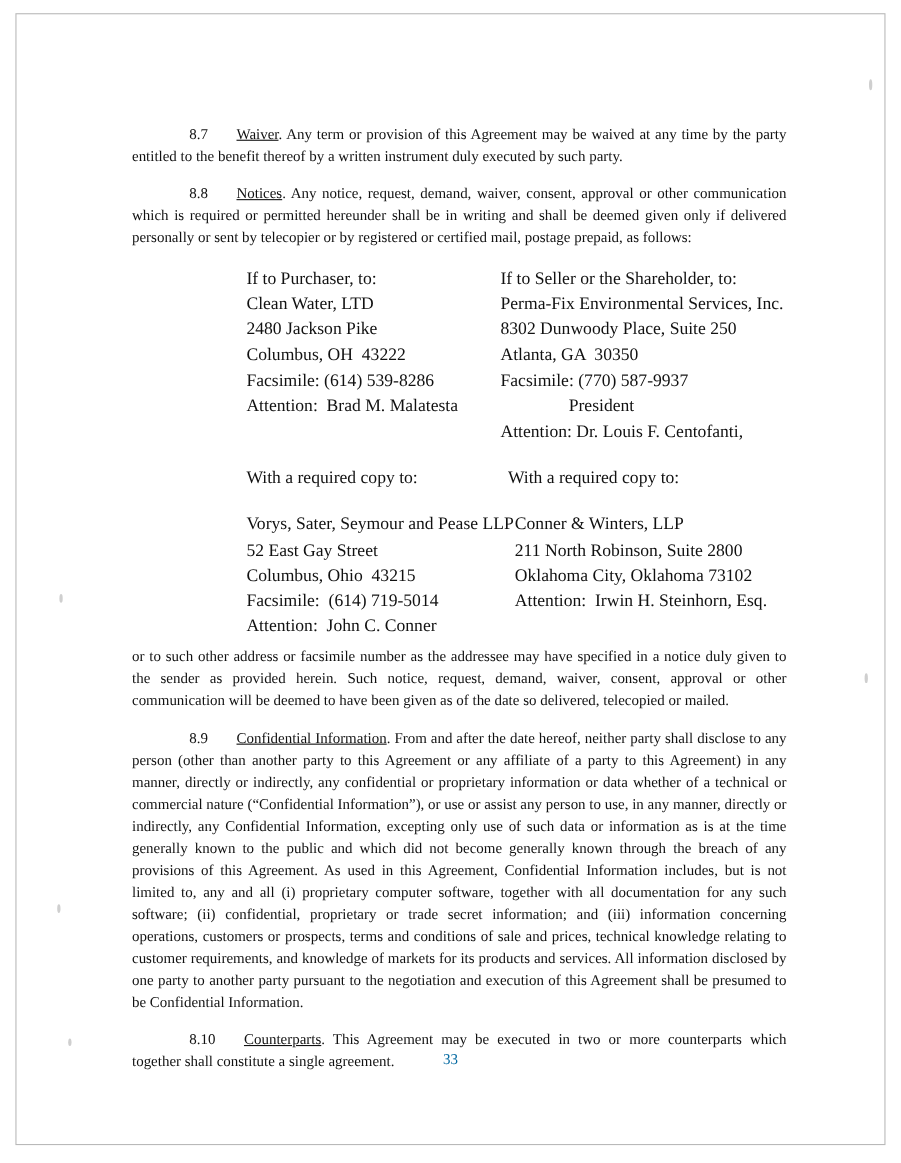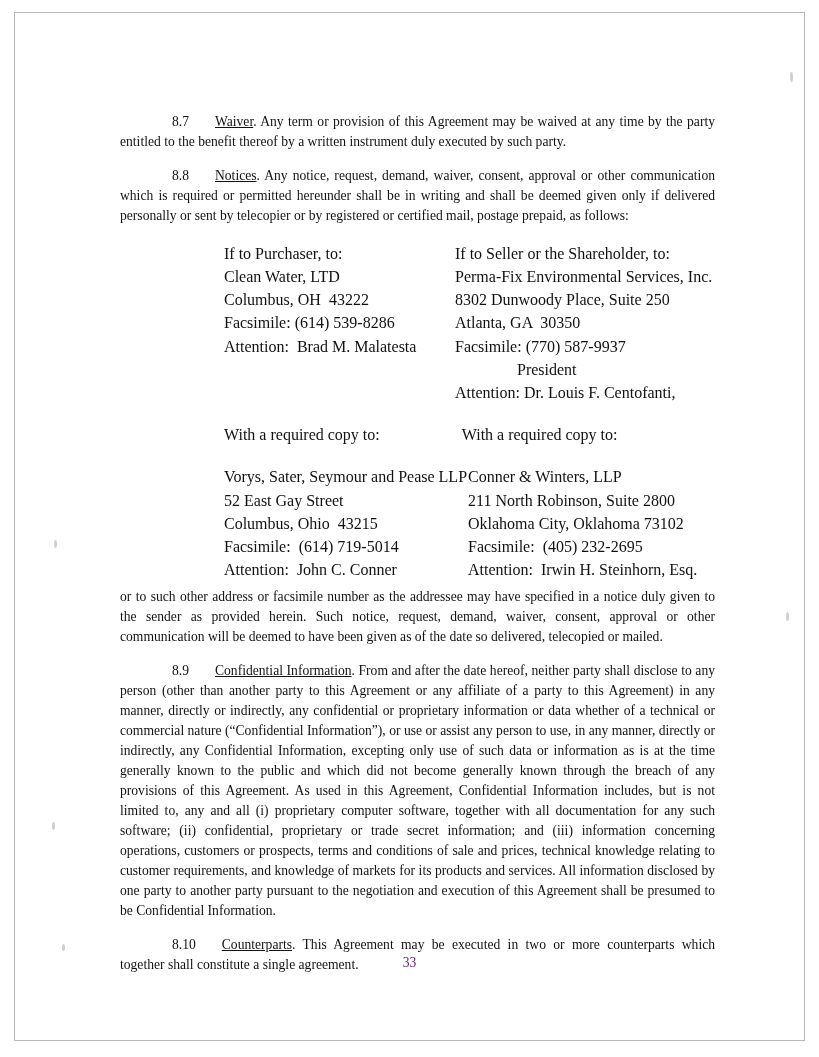--- a/index.html
+++ b/index.html
@@ -92,21 +92,21 @@
   .after-addr {
     margin-top: 20px;
   }
   .page-number {
     position: absolute;
     left: 0;
     right: 0;
     top: 955px;
     text-align: center;
     font-size: 13.6px;
-    color: #701a75;
+    color: #0369a1;
   }
   .speck {
     position: absolute;
     background: #cfcfcf;
     border-radius: 50%;
   }
 </style>
 </head>
 <body>
 
@@ -128,20 +128,21 @@
     <p class="para">
       <span class="indent"></span><span class="num">8.8</span><span class="gap-sm"></span><span class="u">Notices</span><span>.  Any notice, request, demand, waiver, consent, approval or other communication which is required or permitted hereunder shall be in writing and shall be deemed given only if delivered personally or sent by telecopier or by registered or certified mail, postage prepaid, as follows:</span>
     </p>
 
     <div class="addr-block">
 
       <div class="addr-row">
         <div class="addr-col">
           <div class="addr-line">If to Purchaser, to:</div>
           <div class="addr-line">Clean Water, LTD</div>
+          <div class="addr-line">2480 Jackson Pike</div>
           <div class="addr-line">Columbus, OH  43222</div>
           <div class="addr-line">Facsimile: (614) 539-8286</div>
           <div class="addr-line">Attention:  Brad M. Malatesta</div>
         </div>
         <div class="addr-col right">
           <div class="addr-line">If to Seller or the Shareholder, to:</div>
           <div class="addr-line">Perma-Fix Environmental Services, Inc.</div>
           <div class="addr-line">8302 Dunwoody Place, Suite 250</div>
           <div class="addr-line">Atlanta, GA  30350</div>
           <div class="addr-line">Facsimile: (770) 587-9937</div>
@@ -168,21 +169,20 @@
           <div class="addr-line">Vorys, Sater, Seymour and Pease LLP</div>
           <div class="addr-line">52 East Gay Street</div>
           <div class="addr-line">Columbus, Ohio  43215</div>
           <div class="addr-line">Facsimile:  (614) 719-5014</div>
           <div class="addr-line">Attention:  John C. Conner</div>
         </div>
         <div class="addr-col right">
           <div class="addr-line">Conner &amp; Winters, LLP</div>
           <div class="addr-line">211 North Robinson, Suite 2800</div>
           <div class="addr-line">Oklahoma City, Oklahoma 73102</div>
-          <div class="addr-line">Facsimile:  (405) 232-2695</div>
           <div class="addr-line">Attention:  Irwin H. Steinhorn, Esq.</div>
         </div>
       </div>
 
     </div>
 
     <p class="para after-addr">or to such other address or facsimile number as the addressee may have specified in a notice duly given to the sender as provided herein.  Such notice, request, demand, waiver, consent, approval or other communication will be deemed to have been given as of the date so delivered, telecopied or mailed.</p>
 
     <p class="para">
       <span class="indent"></span><span class="num">8.9</span><span class="gap-sm"></span><span class="u">Confidential Information</span><span>.  From and after the date hereof, neither party shall disclose to any person (other than another party to this Agreement or any affiliate of a party to this Agreement) in any manner, directly or indirectly, any confidential or proprietary information or data whether of a technical or commercial nature (“Confidential Information”), or use or assist any person to use, in any manner, directly or indirectly, any Confidential Information, excepting only use of such data or information as is at the time generally known to the public and which did not become generally known through the breach of any provisions of this Agreement.  As used in this Agreement, Confidential Information includes, but is not limited to, any and all (i) proprietary computer software, together with all documentation for any such software; (ii) confidential, proprietary or trade secret information; and (iii) information concerning operations, customers or prospects, terms and conditions of sale and prices, technical knowledge relating to customer requirements, and knowledge of markets for its products and services.  All information disclosed by one party to another party pursuant to the negotiation and execution of this Agreement shall be presumed to be Confidential Information.</span>

